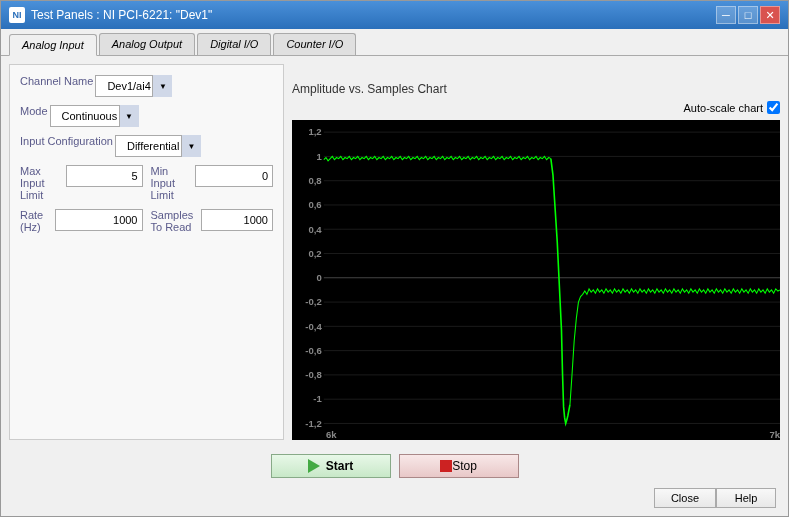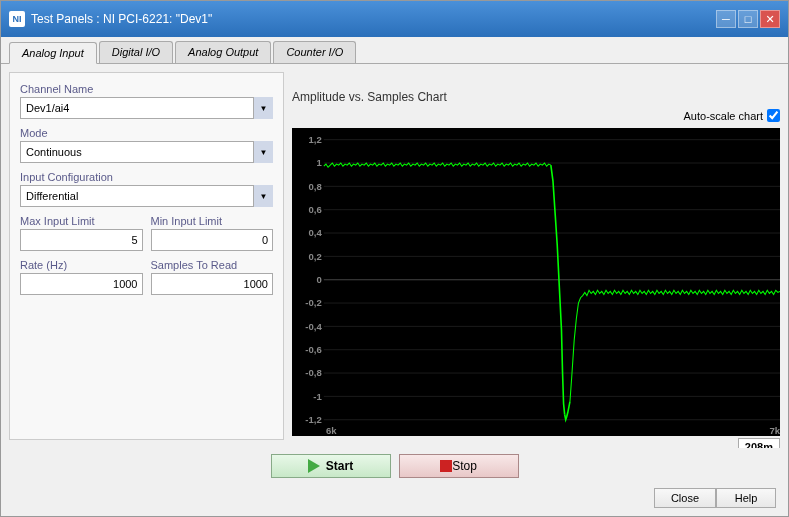--- a/index.html
+++ b/index.html
@@ -21,21 +21,21 @@
       flex-direction: column;
     }
 
     .title-bar {
       background: linear-gradient(to bottom, #4a90d9, #2a6fba);
       color: white;
       padding: 4px 8px;
       display: flex;
       align-items: center;
       justify-content: space-between;
-      height: 36px;
+      height: 28px;
       flex-shrink: 0;
       gap: 13px;
     }
 
     .title-bar-left {
       display: flex;
       align-items: center;
       gap: 6px;
     }
 
@@ -123,36 +123,35 @@
       border: 1px solid #ccc;
       background: #f8f8f8;
       padding: 10px;
       display: flex;
       flex-direction: column;
       gap: 8px;
     }
 
     .field-group {
       display: flex;
-      flex-direction: column;
       gap: 2px;
     }
 
     .field-label {
       color: #5a5a8a;
       font-size: 11px;
     }
 
     .dropdown-wrapper {
       position: relative;
     }
 
     .dropdown {
       width: 100%;
-      padding: 2px 20px 2px 5px;
+      padding: 2px 20px 2px 11px;
       border: 1px solid #aaa;
       background: white;
       font-size: 11px;
       appearance: none;
       cursor: pointer;
       height: 22px;
     }
 
     .dropdown-arrow {
       position: absolute;
@@ -310,22 +309,22 @@
     </div>
     <div class="title-bar-controls">
       <button class="title-btn">─</button>
       <button class="title-btn">□</button>
       <button class="title-btn close">✕</button>
     </div>
   </div>
 
   <div class="tab-bar">
     <div class="tab active">Analog Input</div>
+    <div class="tab">Analog Output</div>
     <div class="tab">Digital I/O</div>
-    <div class="tab">Analog Output</div>
     <div class="tab">Counter I/O</div>
   </div>
 
   <div class="main-content">
 
     <div class="left-panel">
       <div class="field-group">
         <span class="field-label">Channel Name</span>
         <div class="dropdown-wrapper">
           <select class="dropdown">
@@ -457,23 +456,20 @@
               416,153 418,156 420,154 422,157 424,153 426,156 428,154
               430,157 432,153 434,156 436,154 438,157 440,153 442,156
               444,154 446,157 448,153 450,156 452,154 454,157 456,153 458,155 460,154
             " fill="none" stroke="#00ff00" stroke-width="1"></polyline>
 
             <text x="32" y="288" fill="#888" font-size="9">6k</text>
             <text x="450" y="288" fill="#888" font-size="9">7k</text>
           </svg>
         </div>
 
-        <div style="display:flex; justify-content:flex-end; padding-top:2px;">
-          <span class="timestamp-box">208m</span>
-        </div>
       </div>
     </div>
   </div>
 
   <div class="action-buttons">
     <button class="btn-start">
       <div class="play-icon"></div>
       <span>Start</span>
     </button>
     <button class="btn-stop">

